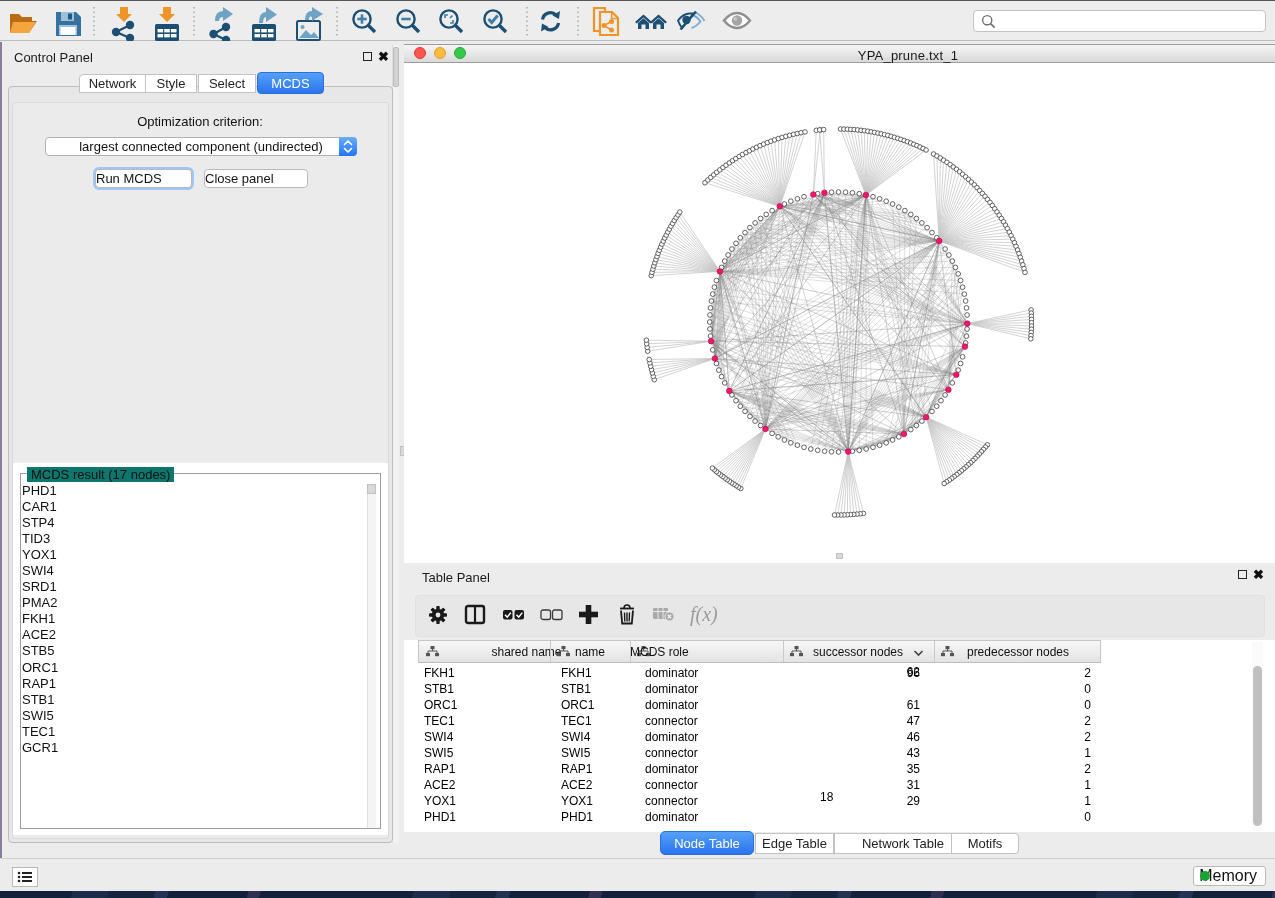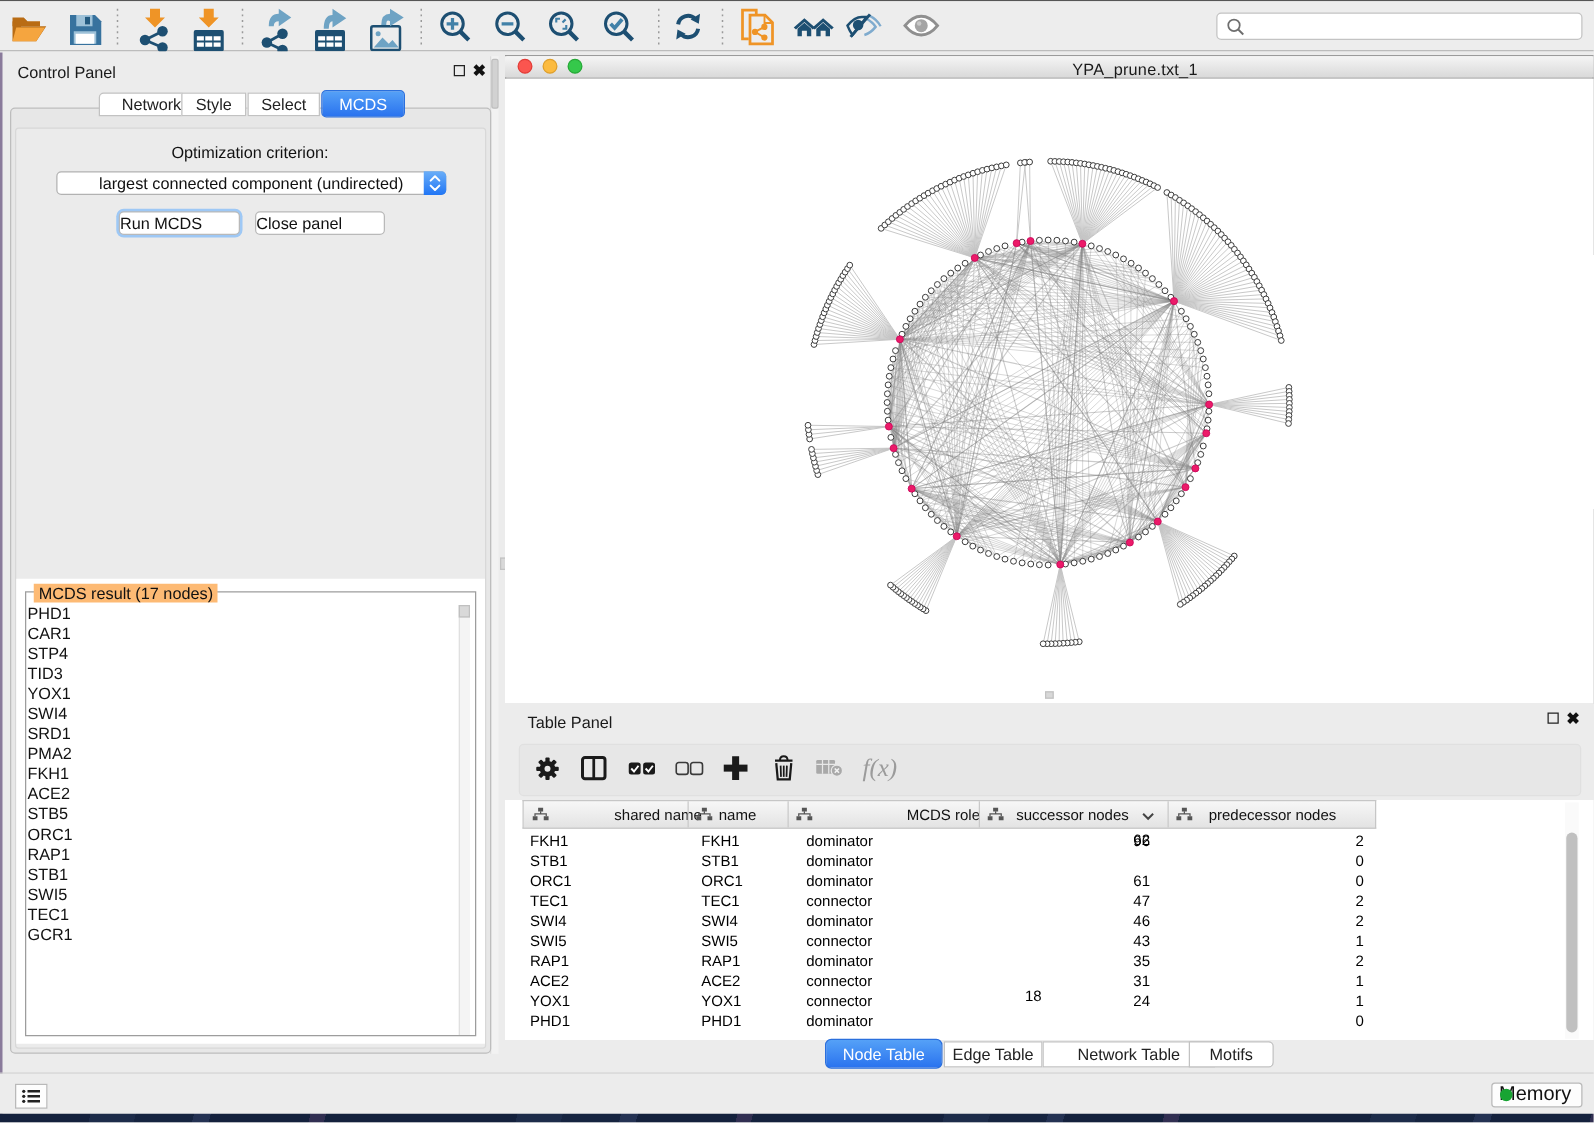--- a/index.html
+++ b/index.html
@@ -12,34 +12,34 @@
 #searchbox { left:973px; top:10px; width:293px; height:22px; background:#fff; border:1px solid #c3c3c3; border-radius:4px; }
 
 #pstrip { left:0; top:42px; width:2px; height:849px; background:#8a7b9b; }
 
 #cp-title { left:14px; top:50px; font-size:13px; color:#1a1a1a; }
 .winbtn-sq { width:9px; height:9px; border:1.5px solid #222; }
 .winbtn-x { font-size:13px; font-weight:bold; color:#111; line-height:11px; }
 #cp-pane { left:8px; top:86px; width:385px; height:757px; background:#e7e7e7; border:1px solid #bdbdbd; border-radius:4px; }
 #cp-inner { left:12px; top:102px; width:377px; height:737px; background:#ebebeb; border:1px solid #d8d8d8; border-radius:3px; }
 .tab { position:absolute; top:74px; height:19px; background:#fff; border:1px solid #c2c2c2; font-size:13px; color:#222; text-align:center; line-height:18px; }
-#tab-net { left:79px; width:67px; border-radius:4px 0 0 0;text-align:right; }
+#tab-net { left:79px; width:67px; border-radius:4px 0 0 0; }
 #tab-style { left:145px; width:52px; }
 #tab-select { left:198px; width:58px; }
 #tab-mcds { left:257px; top:72px; width:67px; height:22px; background:linear-gradient(#55a1f7,#2a73ef); border:1px solid #2a6fdd; border-radius:4px; color:#fff; line-height:21px; }
 #opt-label { left:0px; top:114px; width:400px; text-align:center; font-size:13px; color:#111; }
 #combo { left:45px; top:137px; width:312px; height:19px; background:#fff; border:1px solid #b2b2b2; border-radius:4px; font-size:13px; color:#111; text-align:center; line-height:17px; }
 #combo-btn { left:339px; top:137px; width:18px; height:19px; border-radius:0 4px 4px 0; background:linear-gradient(#6aaef8,#2176f5); color:#fff; }
 .btn { position:absolute; height:19px; background:#fff; border:1px solid #b9b9b9; border-radius:4px; font-size:13px; color:#111; text-align:left; line-height:17px; }
 #btn-run { left:95px; top:169px; width:97px; box-shadow:0 0 0 2px #9ec8f5; }
 #btn-close { left:204px; top:169px; width:104px; }
 
 #mcds-outer { left:13px; top:463px; width:375px; height:372px; background:#fff; }
 #mcds-group { left:20px; top:473px; width:361px; height:356px; border:1px solid #9d9d9d; background:#fff; }
-#mcds-title { left:27px; top:467px; background:#fdba74; padding:0 4px; font-size:13px; color:#111; }
+#mcds-title { left:27px; top:467px; background:#0f766e; padding:0 4px; font-size:13px; color:#111; }
 #mcds-list { left:22px; top:483px; width:345px; font-size:13px; color:#111; line-height:16.05px; }
 #mcds-sb { left:367px; top:484px; width:9px; height:344px; background:#f4f4f4; border-left:1px solid #e0e0e0; }
 #mcds-sbt { left:367px; top:484px; width:9px; height:10px; background:#d9d9d9; border:1px solid #c0c0c0; }
 
 #vsplit { left:399px; top:42px; width:5px; height:816px; background:#ececec; }
 #vsplit-line { left:402px; top:42px; width:1px; height:816px; background:#ececec; }
 #vsplit-handle { left:400px; top:446px; width:5px; height:10px; background:#d8d8d8; border:1px solid #c2c2c2; }
 
 #net-frame { left:404px; top:44px; width:871px; height:519px; border:1px solid #9b9b9b; border-left:1px solid #9b9b9b; background:#fff; }
 #net-titlebar { left:404px; top:45px; width:871px; height:18px; background:linear-gradient(#f5f5f5,#d9d9d9); border-bottom:1px solid #9d9d9d; }
@@ -1276,21 +1276,21 @@
 <div class="hdrtxt" style="left:550px;width:80px;text-align:center;">name</div>
 <div class="hdrsep" style="left:550px;"></div>
 <svg class="abs" style="left:636.6px;top:646px" width="13" height="11" viewBox="0 0 13 11">
     <g fill="#555">
       <rect x="4.5" y="0" width="4" height="3.2"></rect>
       <rect x="0" y="7" width="4" height="3.2"></rect>
       <rect x="9" y="7" width="4" height="3.2"></rect>
     </g>
     <path d="M6.5 3 v2 M2 7 v-2 h9 v2" stroke="#555" stroke-width="1" fill="none"></path>
   </svg>
-<div class="hdrtxt" style="left:630px;width:154px;text-align:right;">MCDS role</div>
+<div class="hdrtxt" style="left:630px;width:154px;text-align:left;">MCDS role</div>
 <div class="hdrsep" style="left:630px;"></div>
 <svg class="abs" style="left:790.4px;top:646px" width="13" height="11" viewBox="0 0 13 11">
     <g fill="#555">
       <rect x="4.5" y="0" width="4" height="3.2"></rect>
       <rect x="0" y="7" width="4" height="3.2"></rect>
       <rect x="9" y="7" width="4" height="3.2"></rect>
     </g>
     <path d="M6.5 3 v2 M2 7 v-2 h9 v2" stroke="#555" stroke-width="1" fill="none"></path>
   </svg>
 <div class="hdrtxt" style="left:783px;width:150px;text-align:center;">successor nodes</div>
@@ -1344,21 +1344,21 @@
 <div class="cell" style="left:820px;top:761px;width:100px;text-align:right;font-size:12px;">35</div>
 <div class="cell" style="left:991px;top:761px;width:100px;text-align:right;font-size:12px;">2</div>
 <div class="cell" style="left:424px;top:777px;font-size:12px;">ACE2</div>
 <div class="cell" style="left:561px;top:777px;font-size:12px;">ACE2</div>
 <div class="cell" style="left:645px;top:777px;font-size:12px;">connector</div>
 <div class="cell" style="left:820px;top:777px;width:100px;text-align:right;font-size:12px;">31</div>
 <div class="cell" style="left:991px;top:777px;width:100px;text-align:right;font-size:12px;">1</div>
 <div class="cell" style="left:424px;top:793px;font-size:12px;">YOX1</div>
 <div class="cell" style="left:561px;top:793px;font-size:12px;">YOX1</div>
 <div class="cell" style="left:645px;top:793px;font-size:12px;">connector</div>
-<div class="cell" style="left:820px;top:793px;width:100px;text-align:right;font-size:12px;">24</div>
+<div class="cell" style="left:820px;top:793px;width:100px;text-align:right;font-size:12px;">29</div>
 <div class="cell" style="left:991px;top:793px;width:100px;text-align:right;font-size:12px;">1</div>
 <div class="cell" style="left:424px;top:809px;font-size:12px;">PHD1</div>
 <div class="cell" style="left:561px;top:809px;font-size:12px;">PHD1</div>
 <div class="cell" style="left:645px;top:809px;font-size:12px;">dominator</div>
 <div class="cell" style="left:820px;top:789px;width:100px;text-align:left;font-size:12px;">18</div>
 <div class="cell" style="left:991px;top:809px;width:100px;text-align:right;font-size:12px;">0</div>
 <div id="tbl-sb" class="abs"></div>
 <div id="tbl-sbt" class="abs"></div>
 <div id="btab-edge" class="btab">Edge Table</div>
 <div id="btab-nett" class="btab">Network Table</div>

